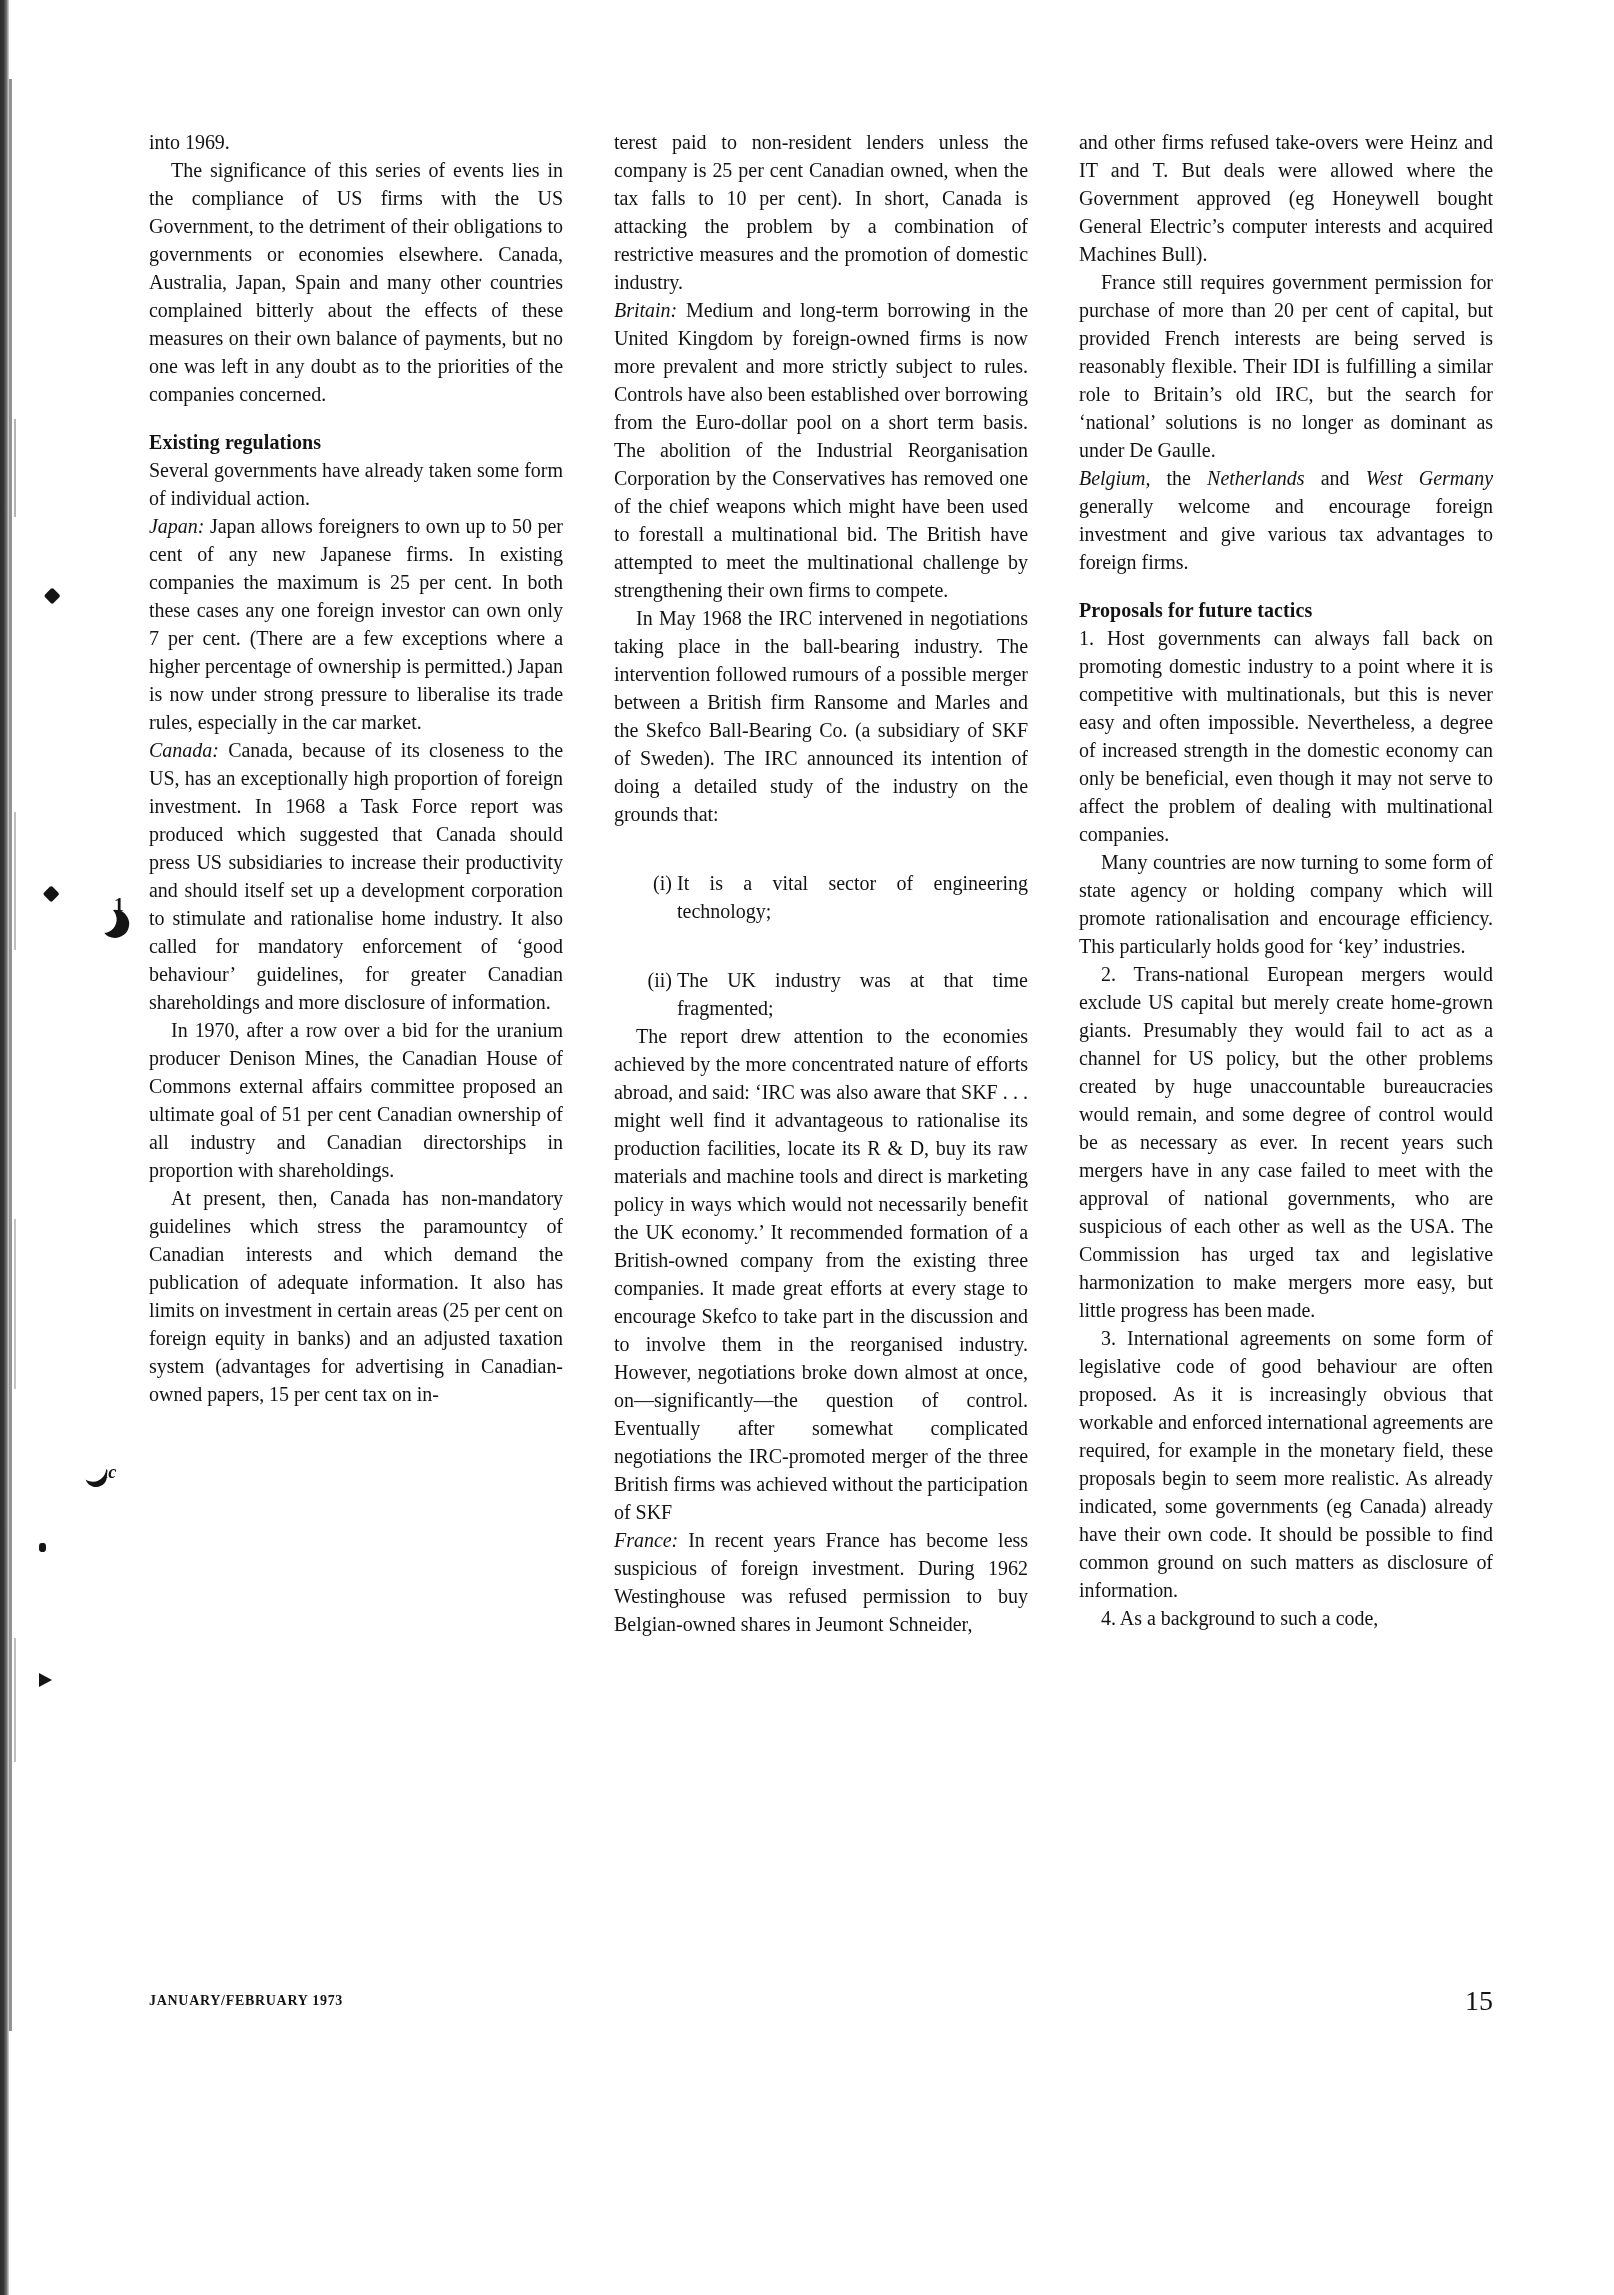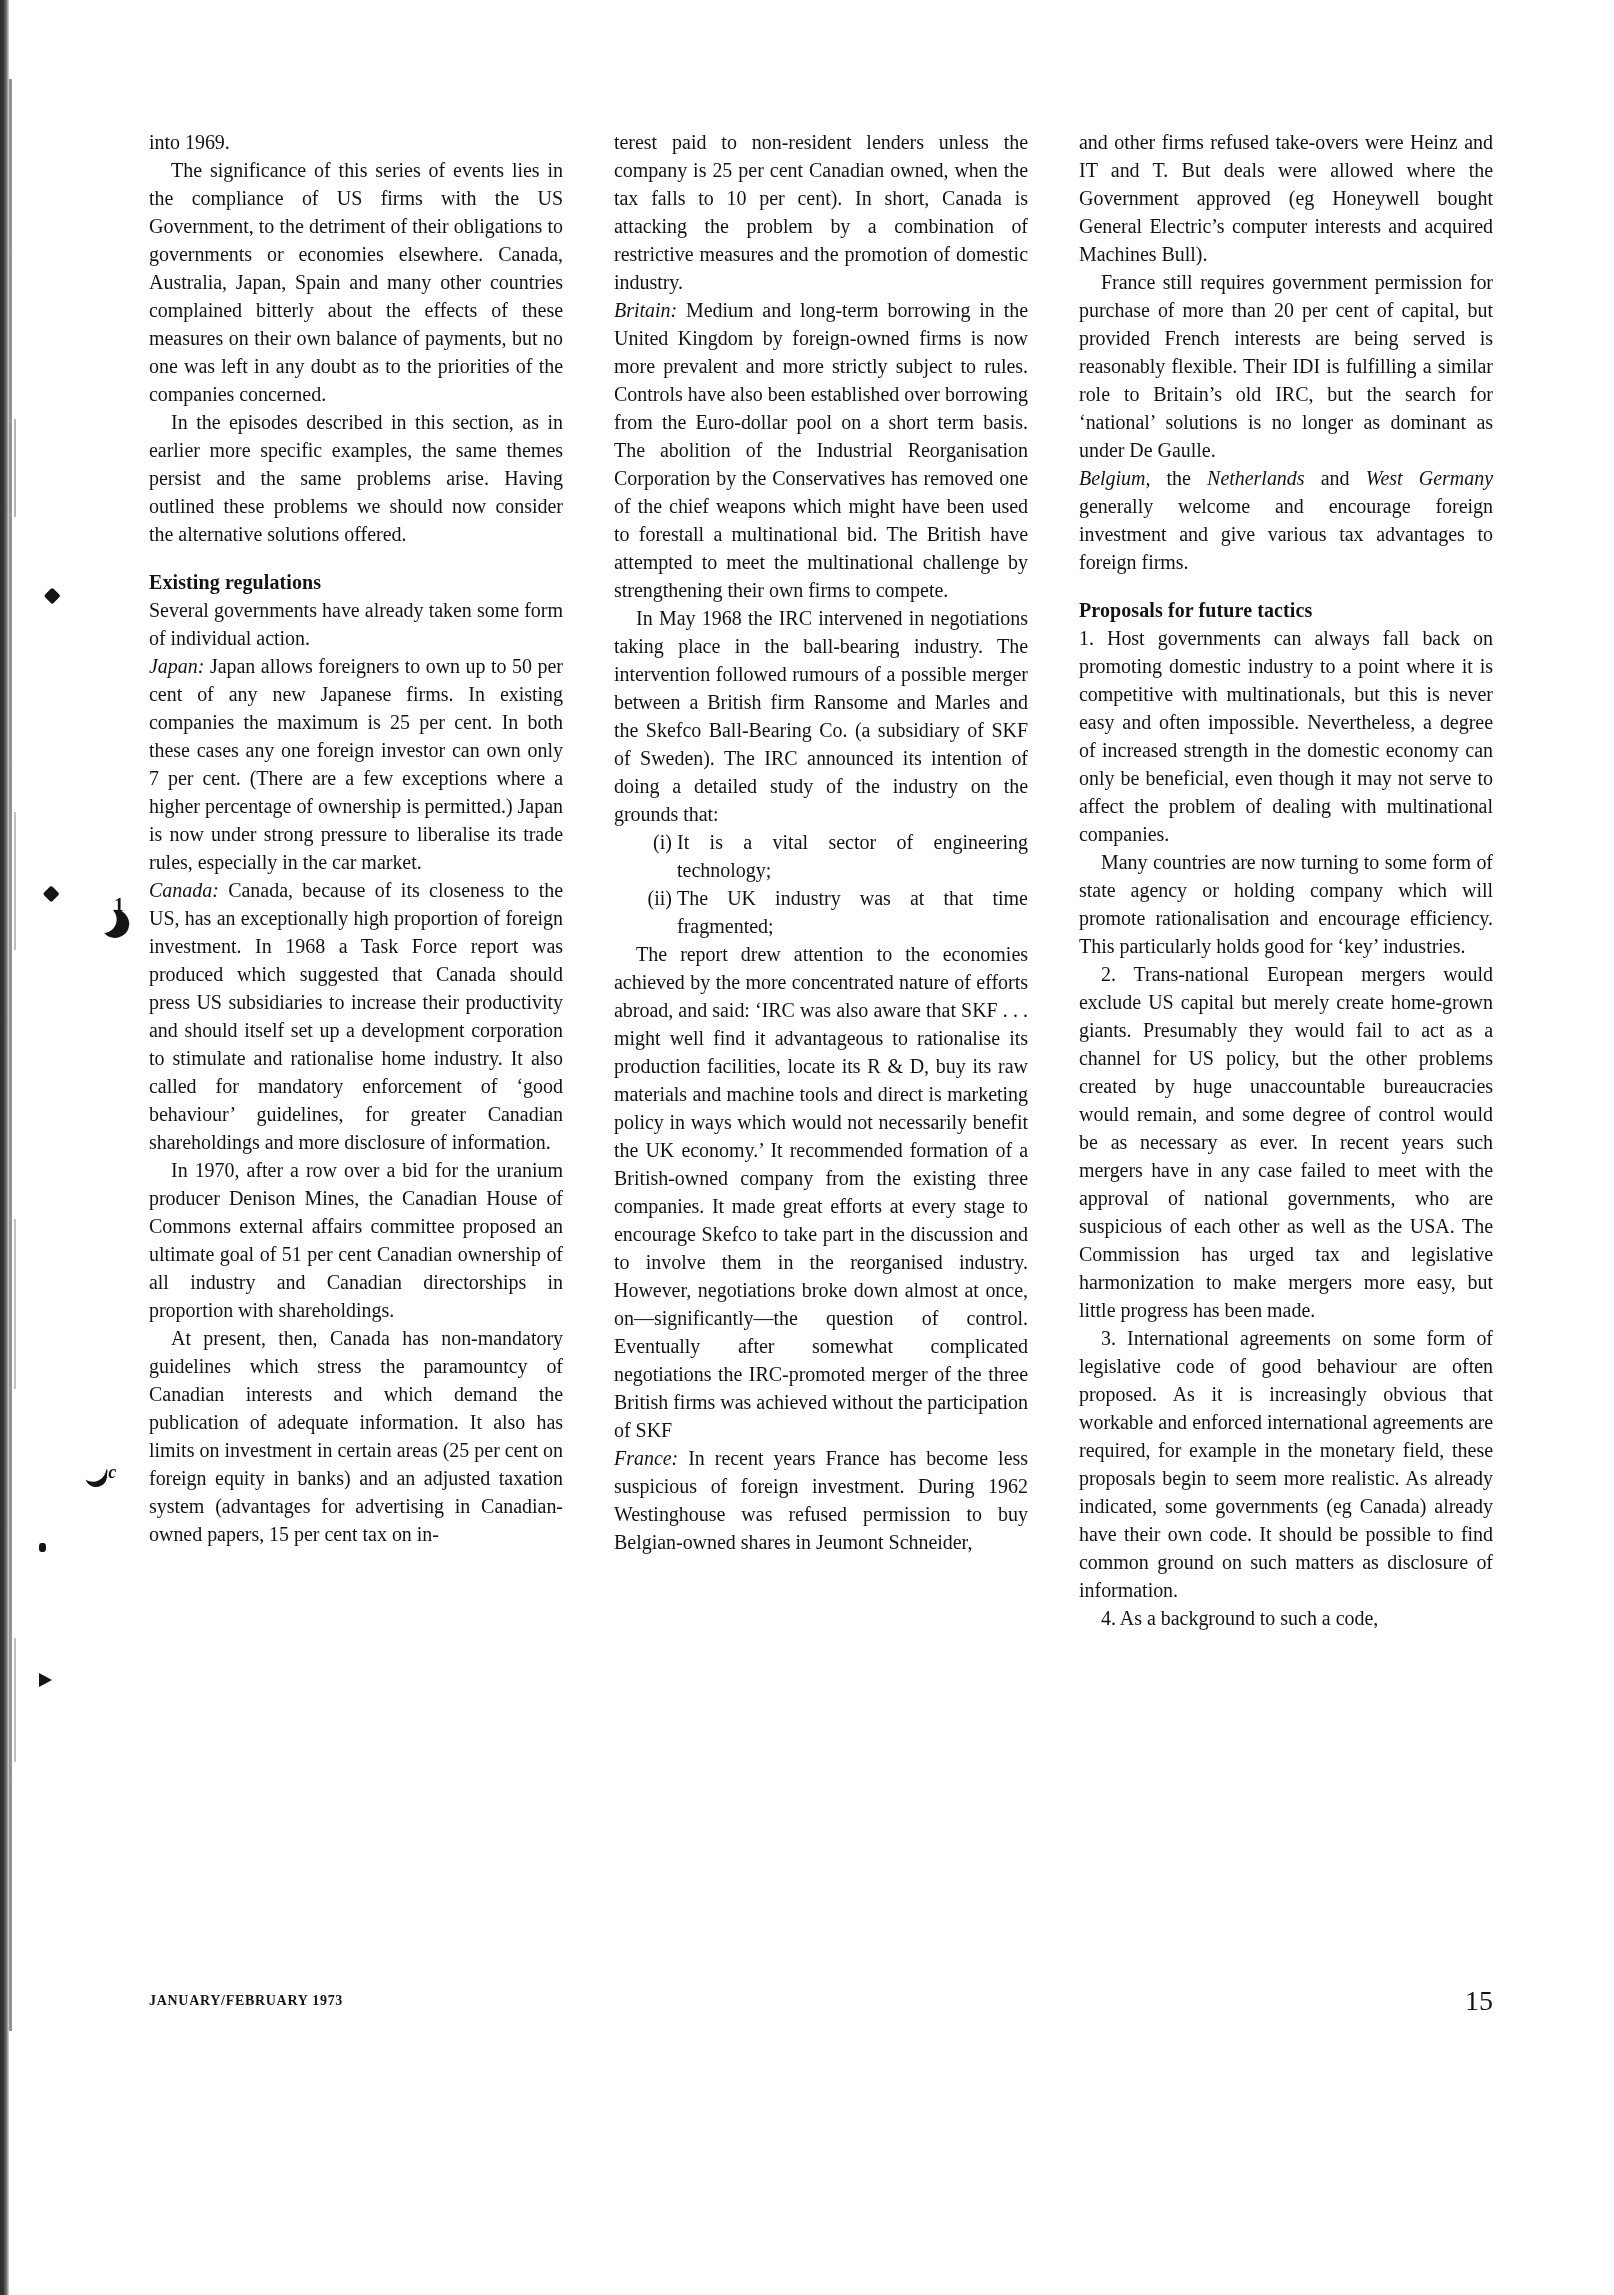--- a/index.html
+++ b/index.html
@@ -62,21 +62,21 @@
     font-size:20px;
     line-height:28px;
     text-align:justify;
     padding-left:63px;
   }
   .roman-list li .marker{
     position:absolute;left:0;top:0;width:58px;
     text-align:right;
     font-size:20px;line-height:28px;
   }
-  .roman-list li .item-text{display:block;}
+  .roman-list li .item-text{display:block;margin-top:41px;}
 
   
   #footer{
     position:absolute;left:149px;top:1993px;width:1344px;height:26px;
   }
   #issue-date{
     position:absolute;left:0;top:0;
     font-size:14px;letter-spacing:0.7px;font-weight:bold;
     font-family:"Liberation Serif","DejaVu Serif",serif;
   }
@@ -131,21 +131,20 @@
   <div class="marginalia" style="left:89px;top:1462px;font-size:18.3px;font-style:italic;">anc</div>
   <div class="crescent" style="left:85px;top:1465px;width:22px;height:22px;transform:rotate(18deg);"></div>
 
   <div class="blot-small" style="position:absolute;left:39px;top:1543px;"></div>
   <div class="blot-tri" style="position:absolute;left:39px;top:1673px;"></div>
 
   <div id="columns">
       <div class="column">
         <p class="para cont"><span>into 1969.</span></p>
         <p class="para indent"><span>The significance of this series of events lies in the compliance of US firms with the US Government, to the detriment of their obligations to governments or economies elsewhere. Canada, Australia, Japan, Spain and many other countries complained bitterly about the effects of these measures on their own balance of payments, but no one was left in any doubt as to the priorities of the companies concerned.</span></p>
-        <p class="para indent"><span>In the episodes described in this section, as in earlier more specific examples, the same themes persist and the same problems arise. Having outlined these problems we should now consider the alternative solutions offered.</span></p>
         <div class="heading-gap"></div>
         <h3 class="section-heading">Existing regulations</h3>
         <p class="para cont"><span>Several governments have already taken some form of individual action.</span></p>
         <p class="para cont"><i>Japan:</i><span> Japan allows foreigners to own up to 50 per cent of any new Japanese firms. In existing companies the maximum is 25 per cent. In both these cases any one foreign investor can own only 7 per cent. (There are a few exceptions where a higher percentage of ownership is permitted.) Japan is now under strong pressure to liberalise its trade rules, especially in the car market.</span></p>
         <p class="para cont"><i>Canada:</i><span> Canada, because of its closeness to the US, has an exceptionally high proportion of foreign investment. In 1968 a Task Force report was produced which suggested that Canada should press US subsidiaries to increase their productivity and should itself set up a development corporation to stimulate and rationalise home industry. It also called for mandatory enforcement of ‘good behaviour’ guidelines, for greater Canadian shareholdings and more disclosure of information.</span></p>
         <p class="para indent"><span>In 1970, after a row over a bid for the uranium producer Denison Mines, the Canadian House of Commons external affairs committee proposed an ultimate goal of 51 per cent Canadian ownership of all industry and Canadian directorships in proportion with shareholdings.</span></p>
         <p class="para indent"><span>At present, then, Canada has non-mandatory guidelines which stress the paramountcy of Canadian interests and which demand the publication of adequate information. It also has limits on investment in certain areas (25 per cent on foreign equity in banks) and an adjusted taxation system (advantages for advertising in Canadian-owned papers, 15 per cent tax on in-</span></p>
       </div>
       <div class="column">
         <p class="para cont"><span>terest paid to non-resident lenders unless the company is 25 per cent Canadian owned, when the tax falls to 10 per cent). In short, Canada is attacking the problem by a combination of restrictive measures and the promotion of domestic industry.</span></p>

